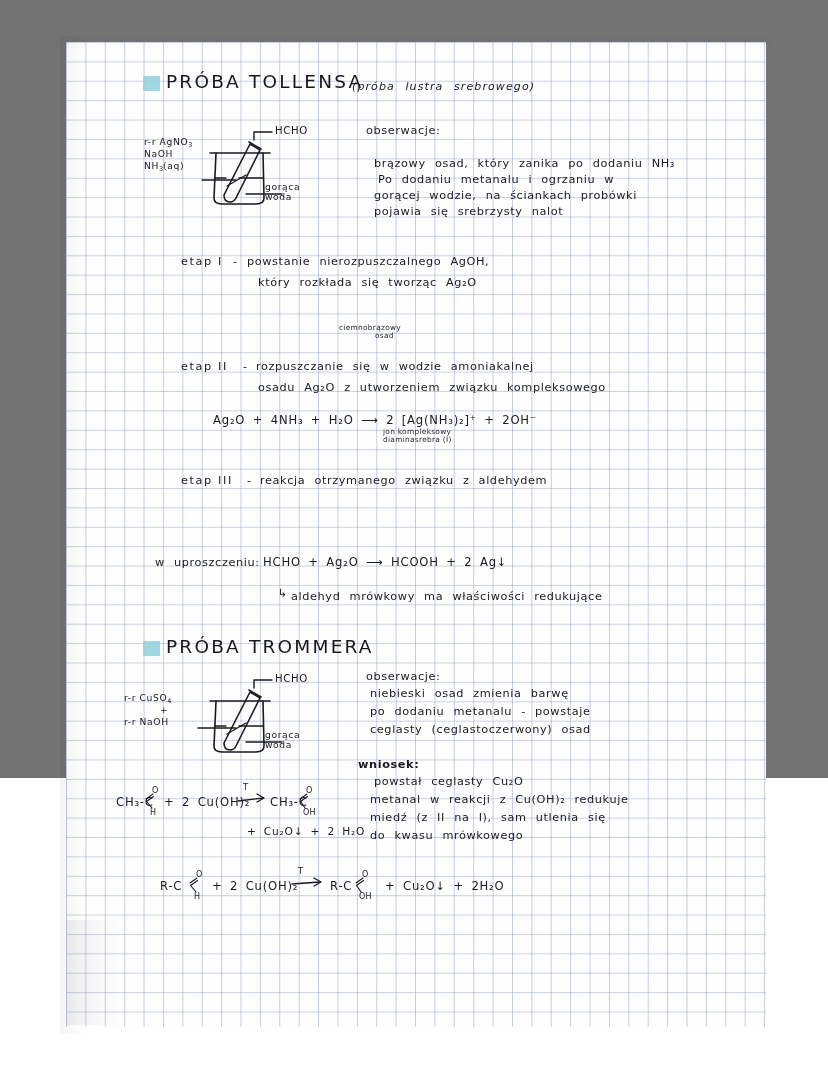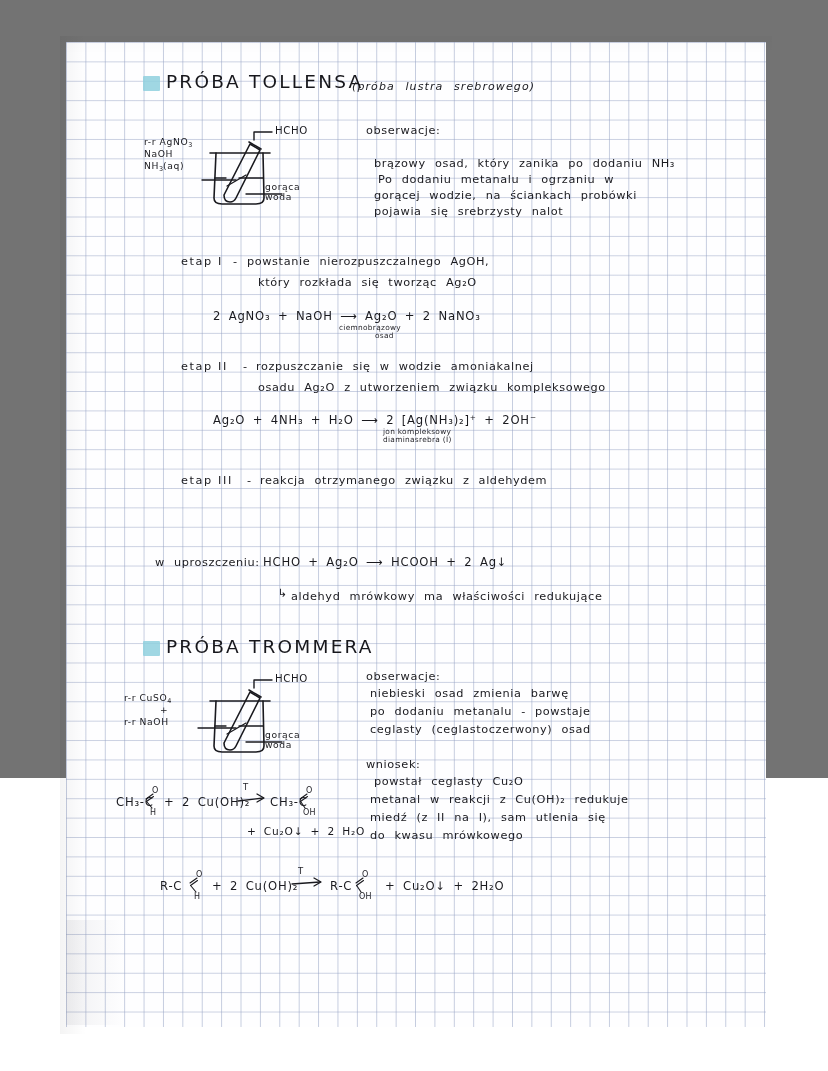--- a/index.html
+++ b/index.html
@@ -150,21 +150,20 @@
   <div class="hw" style="left:366px; top:124px;">obserwacje:</div>
   <div class="hw wide" style="left:374px; top:157px;">brązowy osad, który zanika po dodaniu NH₃</div>
   <div class="hw wide" style="left:378px; top:173px;">Po dodaniu metanalu i ogrzaniu w</div>
   <div class="hw wide" style="left:374px; top:189px;">gorącej wodzie, na ściankach probówki</div>
   <div class="hw wide" style="left:374px; top:205px;">pojawia się srebrzysty nalot</div>
 
   <div class="hw sp" style="left:181px; top:255px;">etap I</div>
   <div class="hw" style="left:233px; top:255px;">-</div>
   <div class="hw wide" style="left:247px; top:255px;">powstanie nierozpuszczalnego AgOH,</div>
   <div class="hw wide" style="left:258px; top:276px;">który rozkłada się tworząc Ag₂O</div>
-  <div class="hw eq" style="left:213px; top:310px;">2 AgNO₃ + NaOH ⟶ Ag₂O + 2 NaNO₃</div>
   <div class="tiny" style="left:339px; top:324px;">ciemnobrązowy</div>
   <div class="tiny" style="left:354px; top:332px;padding-left:21px;">osad</div>
 
   <div class="hw sp" style="left:181px; top:360px;">etap II</div>
   <div class="hw" style="left:243px; top:360px;">-</div>
   <div class="hw wide" style="left:256px; top:360px;">rozpuszczanie się w wodzie amoniakalnej</div>
   <div class="hw wide" style="left:258px; top:381px;">osadu Ag₂O z utworzeniem związku kompleksowego</div>
   <div class="hw eq" style="left:213px; top:414px;">Ag₂O + 4NH₃ + H₂O ⟶ 2 [Ag(NH₃)₂]⁺ + 2OH⁻</div>
   <div class="tiny" style="left:383px; top:428px;">jon kompleksowy</div>
   <div class="tiny" style="left:383px; top:436px;">diaminasrebra (I)</div>
@@ -202,21 +201,21 @@
   <div class="hw" style="left:124px; top:717px; font-size:9.2px;">r-r NaOH</div>
   <div class="hw" style="left:275px; top:673px; font-size:10.2px;">HCHO</div>
   <div class="hw" style="left:265px; top:730px; font-size:9.2px;">gorąca</div>
   <div class="hw" style="left:265px; top:740px; font-size:9.2px;">woda</div>
 
   <div class="hw" style="left:366px; top:670px;">obserwacje:</div>
   <div class="hw wide" style="left:370px; top:687px;">niebieski osad zmienia barwę</div>
   <div class="hw wide" style="left:370px; top:705px;">po dodaniu metanalu - powstaje</div>
   <div class="hw wide" style="left:370px; top:723px;">ceglasty (ceglastoczerwony) osad</div>
 
-  <div class="hw" style="left:366px; top:758px;">wniosek:</div>
+  <div class="hw" style="left:358px; top:758px;font-weight:bold;">wniosek:</div>
   <div class="hw wide" style="left:374px; top:775px;">powstał ceglasty Cu₂O</div>
   <div class="hw wide" style="left:370px; top:793px;">metanal w reakcji z Cu(OH)₂ redukuje</div>
   <div class="hw wide" style="left:370px; top:811px;">miedź (z II na I), sam utlenia się</div>
   <div class="hw wide" style="left:370px; top:829px;">do kwasu mrówkowego</div>
 
   <div class="hw eq" style="left:116px; top:796px;">
     <span>CH₃-C</span>
   </div>
   <div class="tiny" style="left:152px; top:786px; font-size:8px;">O</div>
   <div class="tiny" style="left:150px; top:808px; font-size:8px;">H</div>

